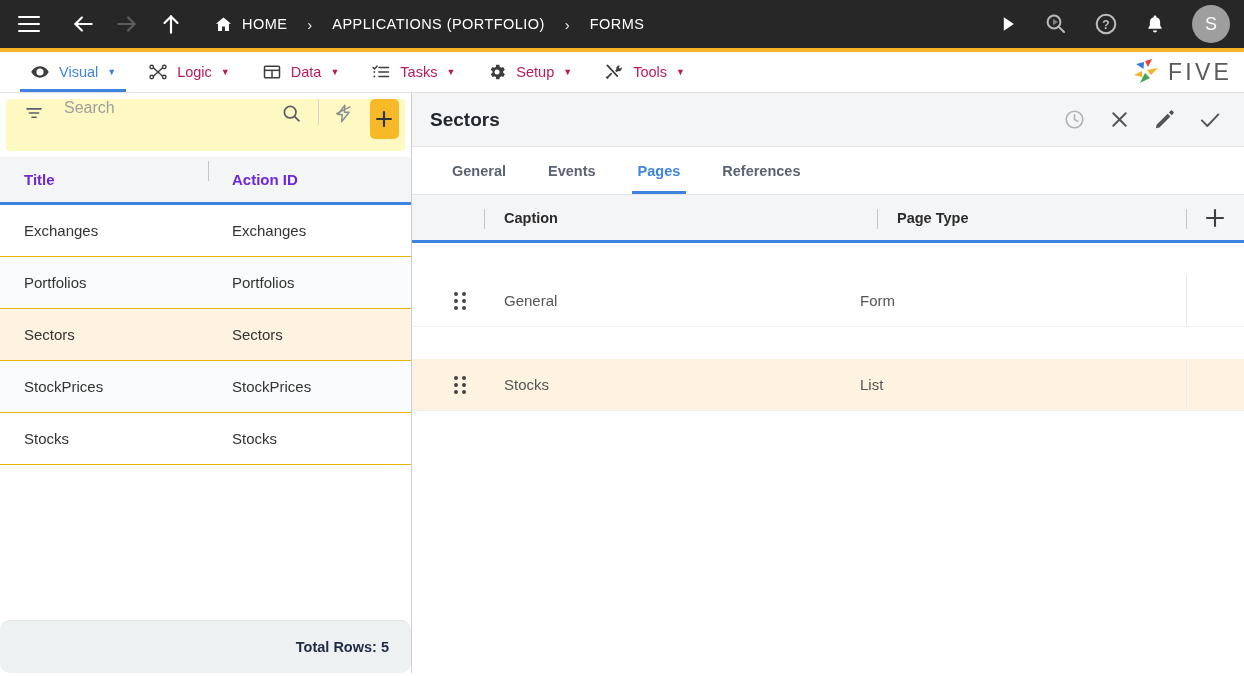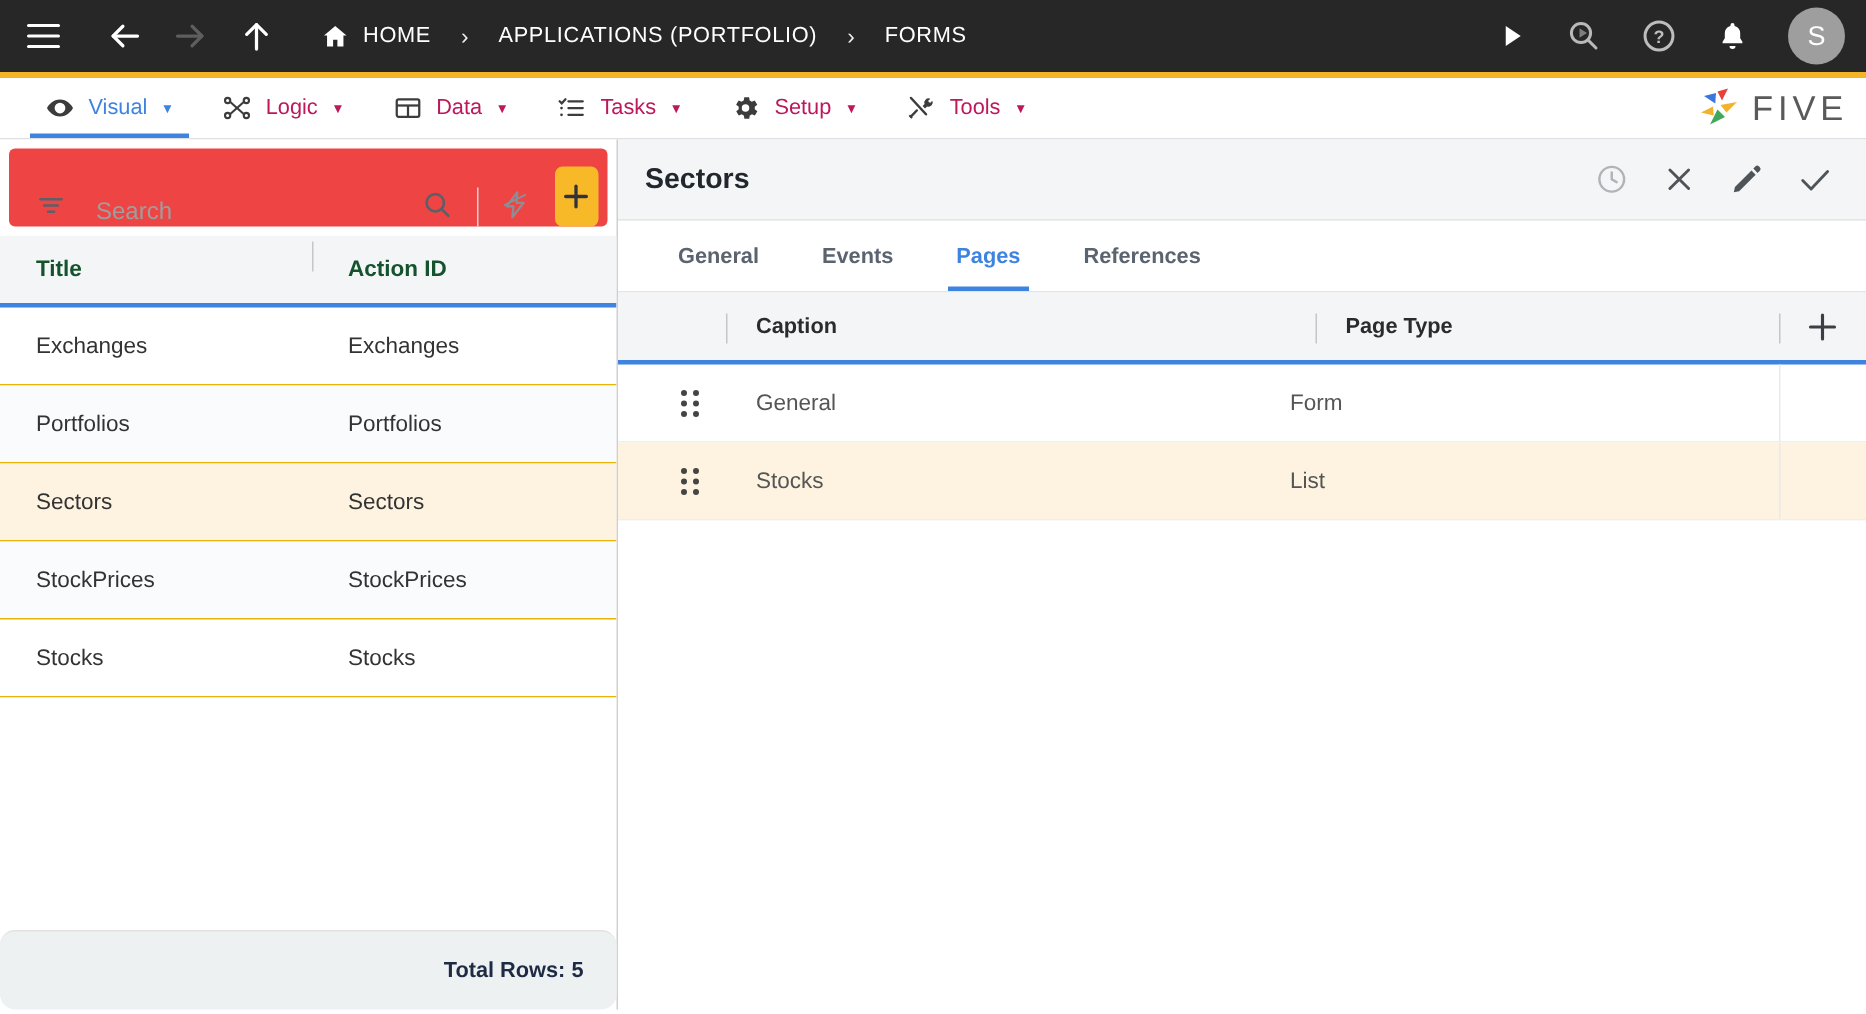--- a/index.html
+++ b/index.html
@@ -88,22 +88,22 @@
 
   
   .left {
     width: 412px; height: 580px;
     border-right: 1px solid #cfcfcf;
     display: flex; flex-direction: column;
     background: #ffffff;
     position: relative;
   }
   .searchrow {
-    height: 52px; display: flex; align-items: flex-end;
-    background: #ef4444; margin: 6px 6px 0 6px; border-radius: 4px;
+    height: 52px; display: flex; align-items: flex-start;
+    background: #fef9c3; margin: 6px 6px 0 6px; border-radius: 4px;
     padding: 0 6px 0 10px;
   }
   .filter-ic { padding: 4px 8px; cursor: pointer; display:flex; }
   .search-input {
     flex: 1; border: none; outline: none; background: transparent;
     font-size: 16px; color: #333; padding-left: 12px;
     font-family: "Liberation Sans", sans-serif;
   }
   .search-input::placeholder { color: #9e9e9e; }
   .mag-btn { padding: 4px 10px; cursor: pointer; display:flex; }
@@ -112,21 +112,21 @@
   .plus-btn {
     width: 40px; height: 40px; border-radius: 5px;
     background: #F8B928; display:flex; align-items:center; justify-content:center;
     margin-left: 8px; cursor: pointer; border: none;
   }
 
   .ltable { flex: 1; display: flex; flex-direction: column; overflow: hidden; margin-top: 6px; }
   .lthead {
     display: flex; align-items: center; height: 48px;
     background: #f4f5f7; border-bottom: 3px solid #3f83e0;
-    font-size: 15px; font-weight: bold; color: #14532d;
+    font-size: 15px; font-weight: bold; color: #6d28d9;
   }
   .lth { padding-left: 24px; position: relative; }
   .lth.c1 { width: 208px; }
   .lth.c2 { flex: 1; }
   .lth.c2::before {
     content: ""; position: absolute; left: 0; top: -10px;
     width: 1px; height: 20px; background: #c6c6c6;
   }
   .ltr {
     display: flex; align-items: center; height: 52px;
@@ -166,21 +166,21 @@
     display: flex; align-items: center; padding: 0 14px; margin-right: 14px;
     font-size: 14.5px; font-weight: bold; color: #5b6370;
     cursor: pointer; position: relative;
   }
   .rtab.active { color: #3f83e0; }
   .rtab.active::after {
     content: ""; position: absolute; left: 8px; right: 8px; bottom: 0;
     height: 3px; background: #3f83e0;
   }
 
-  .rtable { flex: 1; display: flex; flex-direction: column; padding-left: 0; }
+  .rtable { flex: 1; display: flex; flex-direction: column; padding-left: 0; gap: 32px; }
   .rthead {
     display: flex; align-items: center; height: 48px;
     background: #f4f5f7; border-bottom: 3px solid #3f83e0;
     font-size: 14.5px; font-weight: bold; color: #2b2b2b;
     margin-left: 0;
   }
   .rth { position: relative; height: 100%; display: flex; align-items: center; }
   .rth.handle { width: 48px; margin-left: 24px; }
   .rth.cap { width: 356px; padding-left: 20px; }
   .rth.cap::before {

